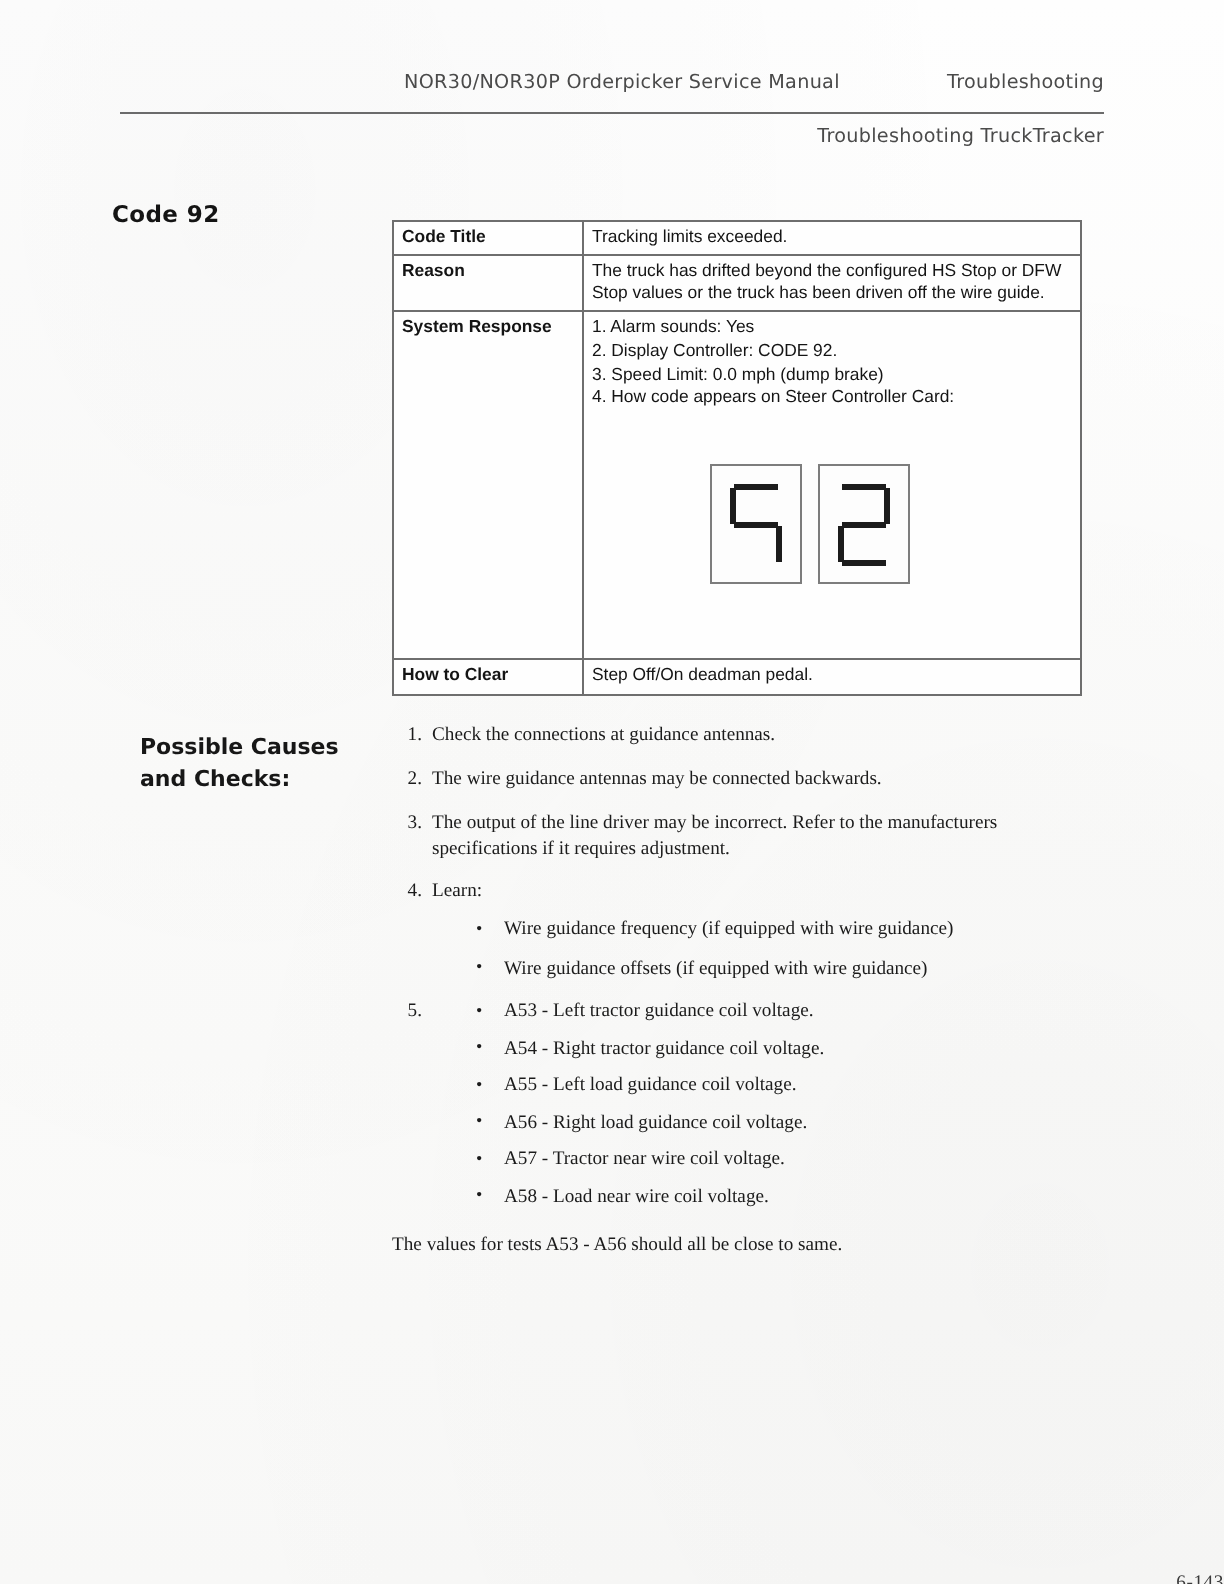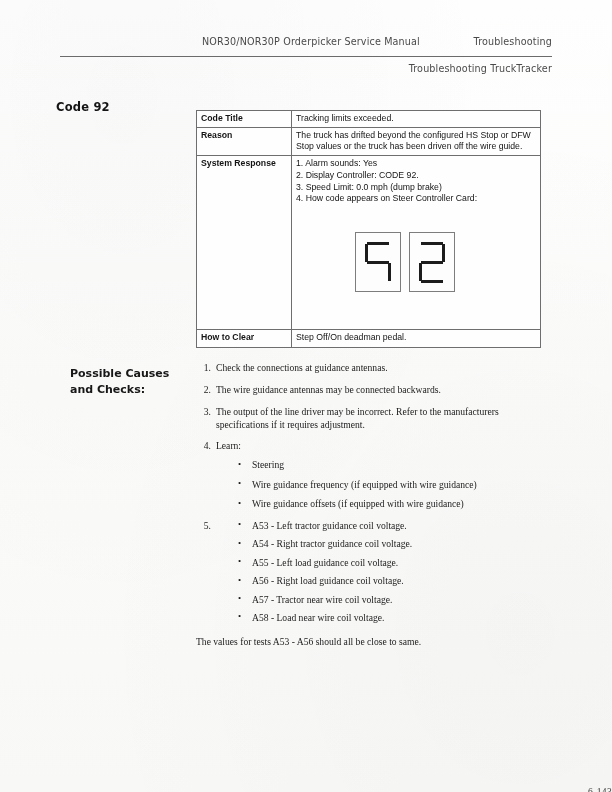--- a/index.html
+++ b/index.html
@@ -320,21 +320,20 @@
 
     <div class="num-item">
       <span class="num">3.</span>
       <span>The output of the line driver may be incorrect. Refer to the manufacturers specifications if it requires adjustment.</span>
     </div>
 
     <div class="num-item">
       <span class="num">4.</span>
       <span>Learn:</span>
       <ul class="bullets">
-        <li>Steering</li>
         <li>Wire guidance frequency (if equipped with wire guidance)</li>
         <li>Wire guidance offsets (if equipped with wire guidance)</li>
       </ul>
     </div>
 
 
     <div class="num-item tests-block">
       <span class="num">5.</span>
       <ul class="bullets">
         <li>A53 - Left tractor guidance coil voltage.</li>

